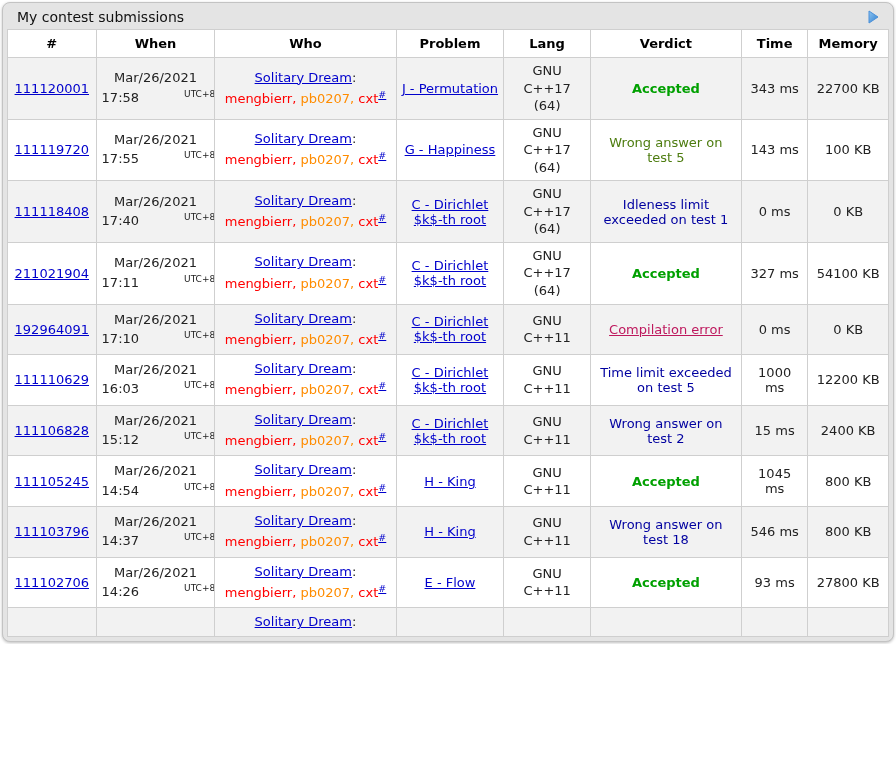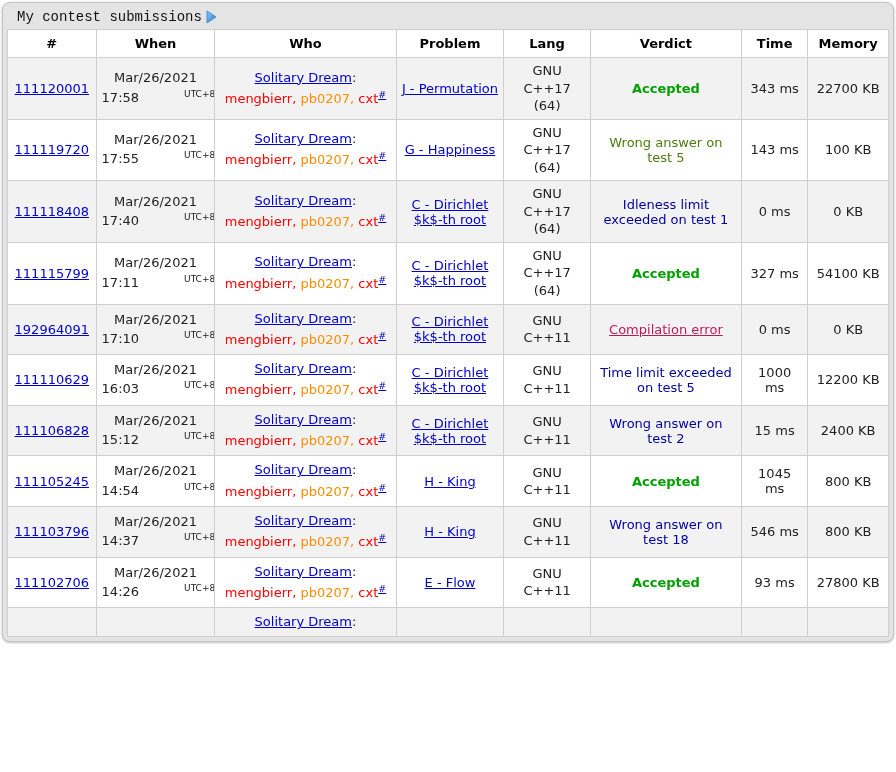--- a/index.html
+++ b/index.html
@@ -5,23 +5,23 @@
   html,body { margin:0; padding:0; background:#ffffff; font-family:"DejaVu Sans", sans-serif; }
   .datatable {
     margin:2px 2px;
     background:#e4e4e4;
     border:1px solid #c3c3c3;
     border-radius:8px;
     padding:0 4px 4px 4px;
     box-shadow:0 1px 3px rgba(0,0,0,0.25);
   }
   .caption-bar {
-    display:flex; align-items:center;
+    display:flex; justify-content:space-between; align-items:center;
     padding:6px 6px 4px 10px;
-    font-size:14px; color:#111;font-family:Liberation Mono, monospace;
+    font-size:14px; color:#111;
   }
   .arrow-btn { cursor:pointer; display:inline-flex; align-items:center; padding:0 4px; }
   table.subs {
     border-collapse:collapse; table-layout:fixed; width:100%;
     background:#ffffff; border:1px solid #c9c9c9;
   }
   table.subs th, table.subs td {
     border:1px solid #cfcfcf;
     text-align:center; vertical-align:middle;
     padding:4px 5px; font-size:13px; color:#222;
@@ -122,21 +122,21 @@
           <td class="who-cell"><a class="lnk">Solitary Dream</a><span>: </span><span class="member" style="color: rgb(255, 0, 0);">mengbierr,</span> <span class="member" style="color: rgb(255, 140, 0);">pb0207,</span> <span class="member" style="color: rgb(255, 0, 0);">cxt</span><sup class="hash"><a>#</a></sup></td>
           <td><a class="lnk">C - Dirichlet $k$-th root</a></td>
           <td>
             <div class="lang-inner">GNU C++17 (64)</div>
           </td>
           <td><span class="verdict-rejected" style="color: rgb(0, 0, 160);">Idleness limit exceeded on test 1</span></td>
           <td><span>0 ms</span></td>
           <td><span>0 KB</span></td>
         </tr>
         <tr>
-          <td><a class="lnk">111115799</a></td>
+          <td><a class="lnk">211021904</a></td>
           <td class="when-cell">
             <div>Mar/26/2021</div>
             <div class="when-time">17:11<sup class="tz">UTC+8</sup></div>
           </td>
           <td class="who-cell"><a class="lnk">Solitary Dream</a><span>: </span><span class="member" style="color: rgb(255, 0, 0);">mengbierr,</span> <span class="member" style="color: rgb(255, 140, 0);">pb0207,</span> <span class="member" style="color: rgb(255, 0, 0);">cxt</span><sup class="hash"><a>#</a></sup></td>
           <td><a class="lnk">C - Dirichlet $k$-th root</a></td>
           <td>
             <div class="lang-inner">GNU C++17 (64)</div>
           </td>
           <td><span class="verdict-accepted" style="color: rgb(0, 160, 0);">Accepted</span></td>

